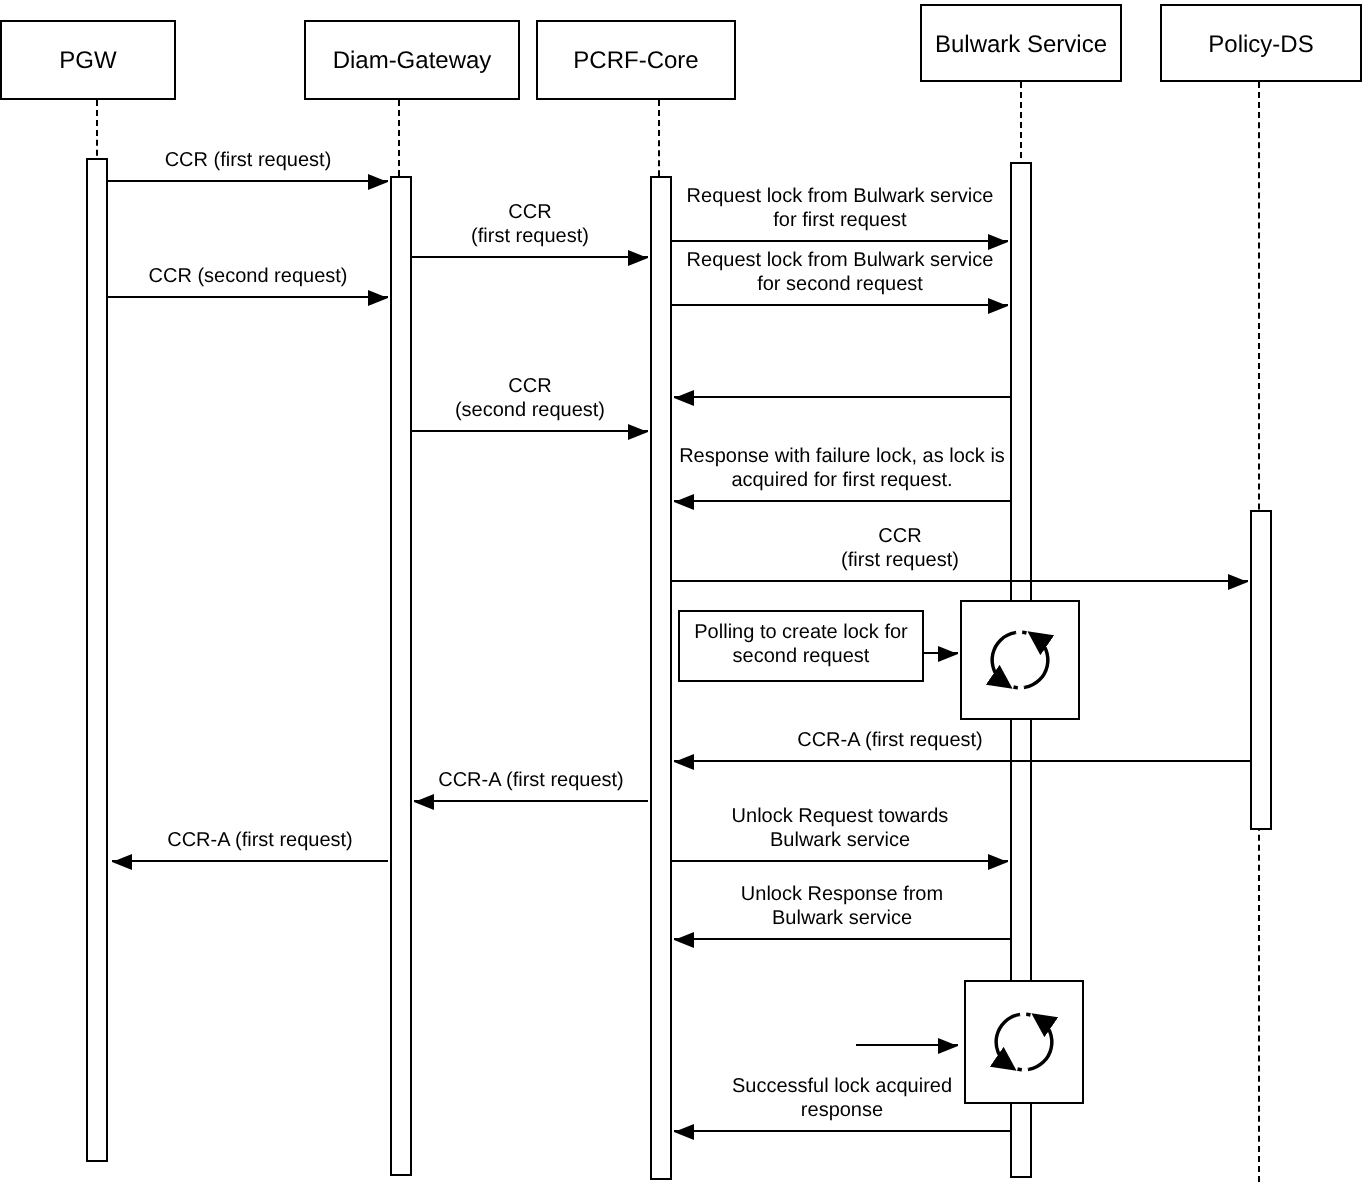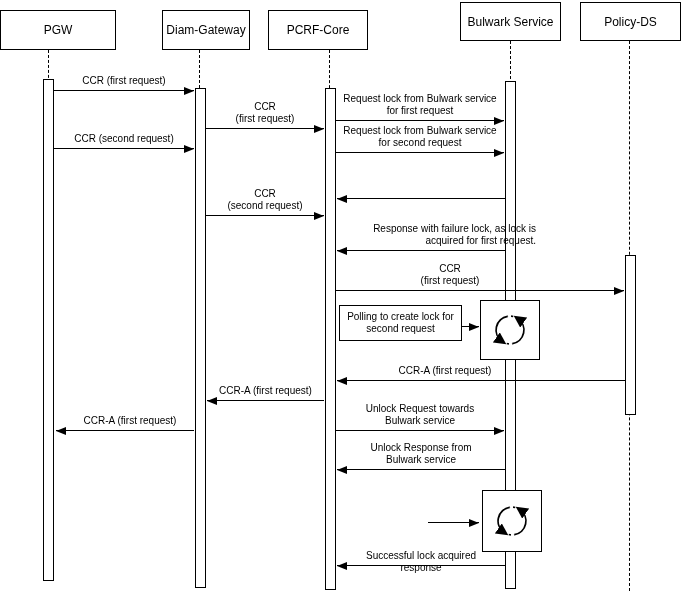--- a/index.html
+++ b/index.html
@@ -43,24 +43,24 @@
     <div class="lifeline" style="left: 47.85px; top: 50px; height: 531px;"></div>
     <div class="lifeline" style="left: 199.35px; top: 50px; height: 538px;"></div>
     <div class="lifeline" style="left: 329.35px; top: 50px; height: 540px;"></div>
     <div class="lifeline" style="left: 509.85px; top: 41px; height: 548px;"></div>
     <div class="lifeline" style="left: 629.35px; top: 41px; height: 550px;"></div>
     <div class="activation" style="left: 43px; top: 79px; height: 502px;"></div>
     <div class="activation" style="left: 194.5px; top: 88px; height: 500px;"></div>
     <div class="activation" style="left: 324.5px; top: 88px; height: 502px;"></div>
     <div class="activation" style="left: 505px; top: 81px; height: 508px;"></div>
     <div class="activation" style="left: 624.5px; top: 255px; height: 160px;"></div>
-    <div class="pbox" style="left: 0px; top: 10px; width: 116px; height: 40px;">
+    <div class="pbox" style="left: 0px; top: 10px; width: 88px; height: 40px;">
       <span>PGW</span>
     </div>
-    <div class="pbox" style="left: 162px; top: 10px; width: 88px; height: 40px;">
+    <div class="pbox" style="left: 152px; top: 10px; width: 108px; height: 40px;">
       <span>Diam-Gateway</span>
     </div>
     <div class="pbox" style="left: 268px; top: 10px; width: 100px; height: 40px;">
       <span>PCRF-Core</span>
     </div>
     <div class="pbox" style="left: 460px; top: 2px; width: 101px; height: 39px;">
       <span>Bulwark Service</span>
     </div>
     <div class="pbox" style="left: 580px; top: 2px; width: 101px; height: 39px;">
       <span>Policy-DS</span>
@@ -84,21 +84,21 @@
     <div class="msglabel" style="width: 230px; left: 305px; top: 125px;">Request lock from Bulwark service
 for second request</div>
     <div class="msgline" style="left: 337px; top: 198px; width: 168px;"></div>
     <div class="ah ah-left" style="top: 194.6px; left: 337px;"></div>
     <div class="msgline" style="left: 206px; top: 215px; width: 118px;"></div>
     <div class="ah ah-right" style="top: 211.6px; left: 314px;"></div>
     <div class="msglabel" style="width: 230px; left: 150px; top: 188px;">CCR
 (second request)</div>
     <div class="msgline" style="left: 337px; top: 250px; width: 168px;"></div>
     <div class="ah ah-left" style="top: 246.6px; left: 337px;"></div>
-    <div class="msglabel" style="width: 230px; left: 306px; top: 223px; text-align: right;">Response with failure lock, as lock is
+    <div class="msglabel" style="width: 230px; left: 306px; top: 223px;">Response with failure lock, as lock is
 acquired for first request.</div>
     <div class="msgline" style="left: 336px; top: 290px; width: 288px;"></div>
     <div class="ah ah-right" style="top: 286.6px; left: 614px;"></div>
     <div class="msglabel" style="width: 230px; left: 335px; top: 263px;">CCR
 (first request)</div>
     <div class="msgline" style="left: 337px; top: 380px; width: 288px;"></div>
     <div class="ah ah-left" style="top: 376.6px; left: 337px;"></div>
     <div class="msglabel" style="width: 230px; left: 330px; top: 365px;">CCR-A (first request)</div>
     <div class="msgline" style="left: 207px; top: 400px; width: 117px;"></div>
     <div class="ah ah-left" style="top: 396.6px; left: 207px;"></div>
@@ -109,21 +109,21 @@
     <div class="msgline" style="left: 336px; top: 430px; width: 168px;"></div>
     <div class="ah ah-right" style="top: 426.6px; left: 494px;"></div>
     <div class="msglabel" style="width: 230px; left: 305px; top: 403px;">Unlock Request towards
 Bulwark service</div>
     <div class="msgline" style="left: 337px; top: 469px; width: 168px;"></div>
     <div class="ah ah-left" style="top: 465.6px; left: 337px;"></div>
     <div class="msglabel" style="width: 230px; left: 306px; top: 442px;">Unlock Response from
 Bulwark service</div>
     <div class="msgline" style="left: 337px; top: 565px; width: 168px;"></div>
     <div class="ah ah-left" style="top: 561.6px; left: 337px;"></div>
-    <div class="msglabel" style="width: 230px; left: 306px; top: 550px;">Successful lock acquired
+    <div class="msglabel" style="width: 230px; left: 306px; top: 538px;">Successful lock acquired
 response</div>
     <div class="notebox" style="left: 339px; top: 305px; width: 123px; height: 36px;">Polling to create lock for
 second request</div>
     <div class="msgline" style="left: 462px; top: 326px; width: 17px;"></div>
     <div class="ah ah-right" style="top: 322.6px; left: 469px;"></div>
     <div class="msgline" style="left: 428px; top: 522px; width: 51px;"></div>
     <div class="ah ah-right" style="top: 518.6px; left: 469px;"></div>
     <div class="loopbox" style="left: 480px; top: 300px; width: 60px; height: 60px;">
       <span style="display: flex;">
         <svg width="52" height="52" viewBox="0 0 60 60" xmlns="http://www.w3.org/2000/svg">

